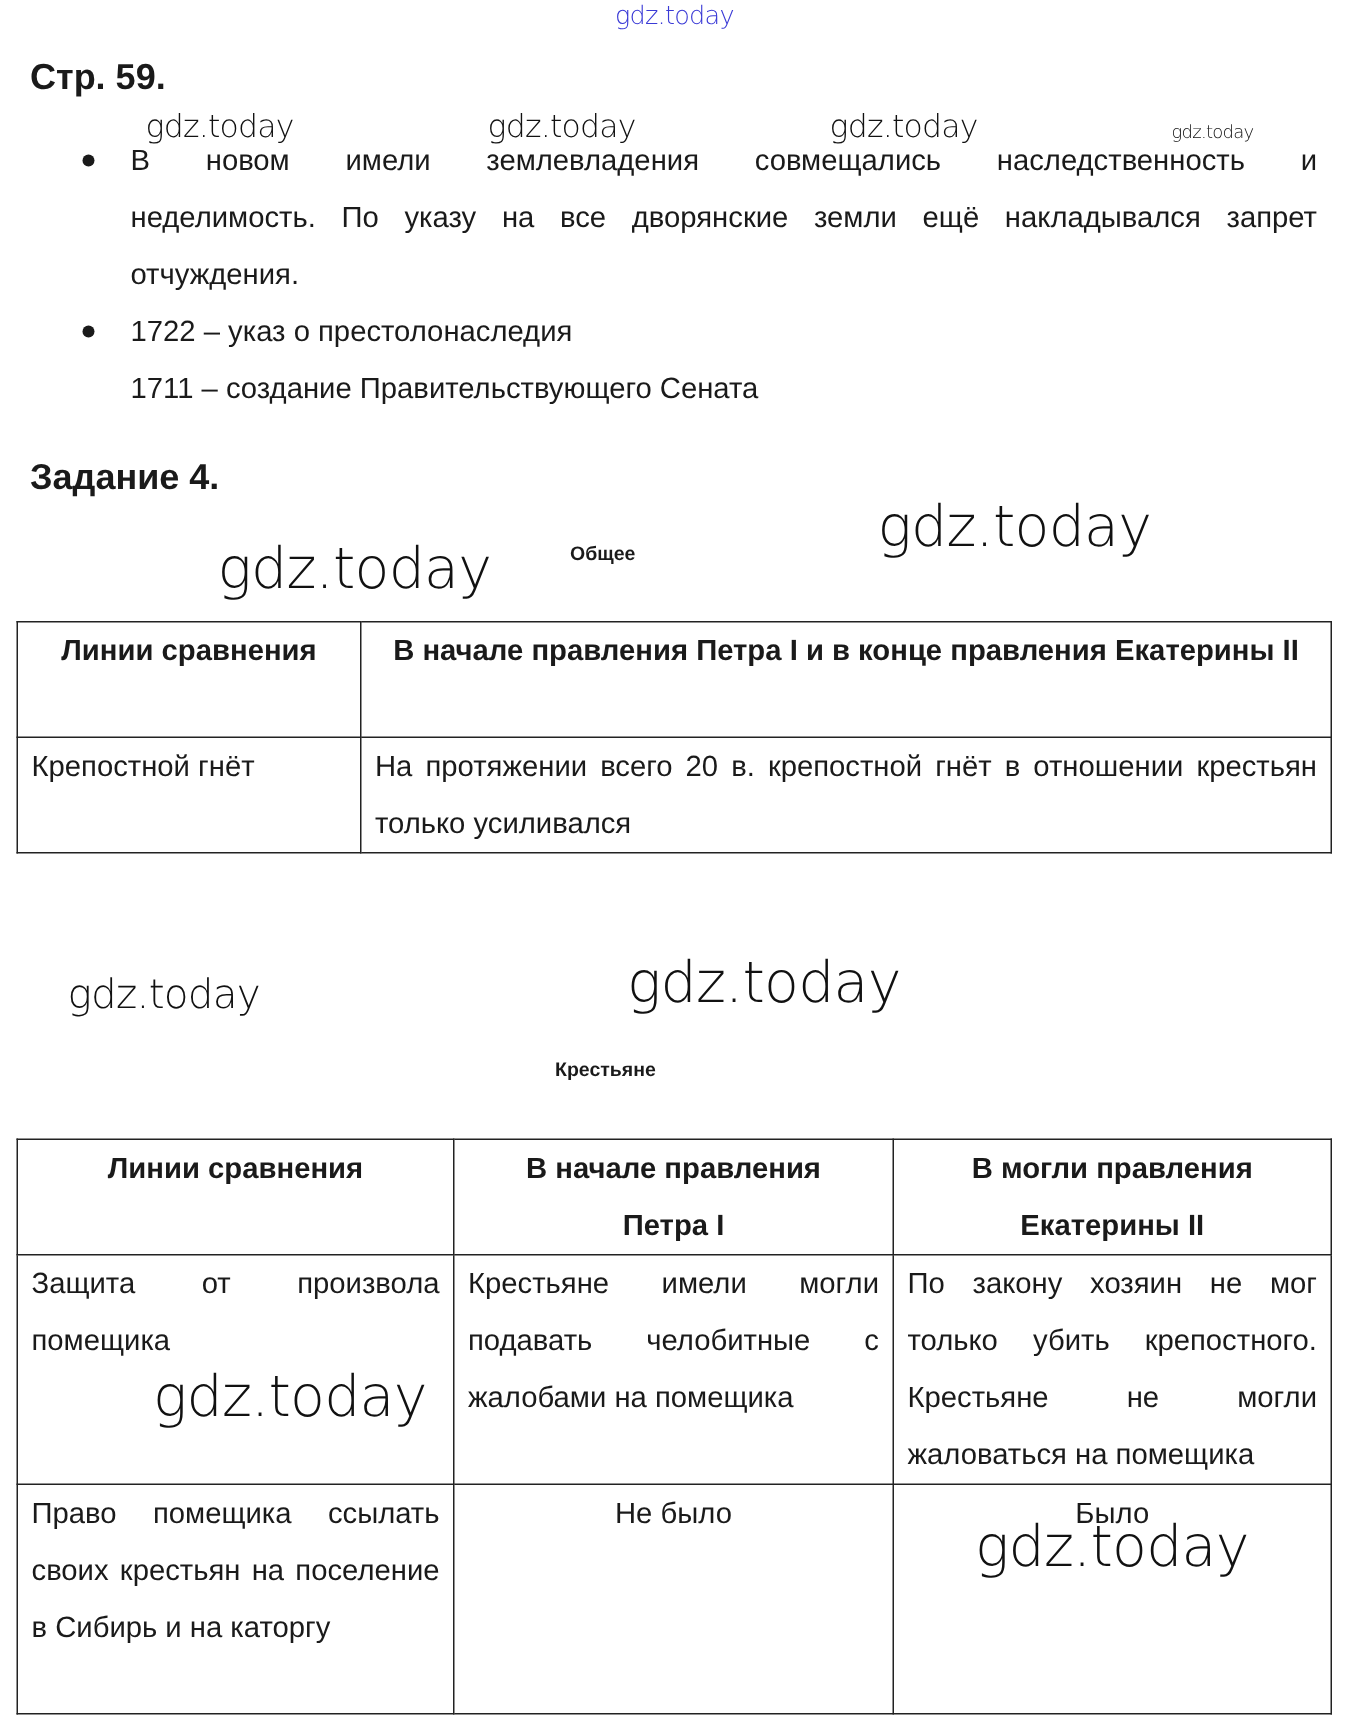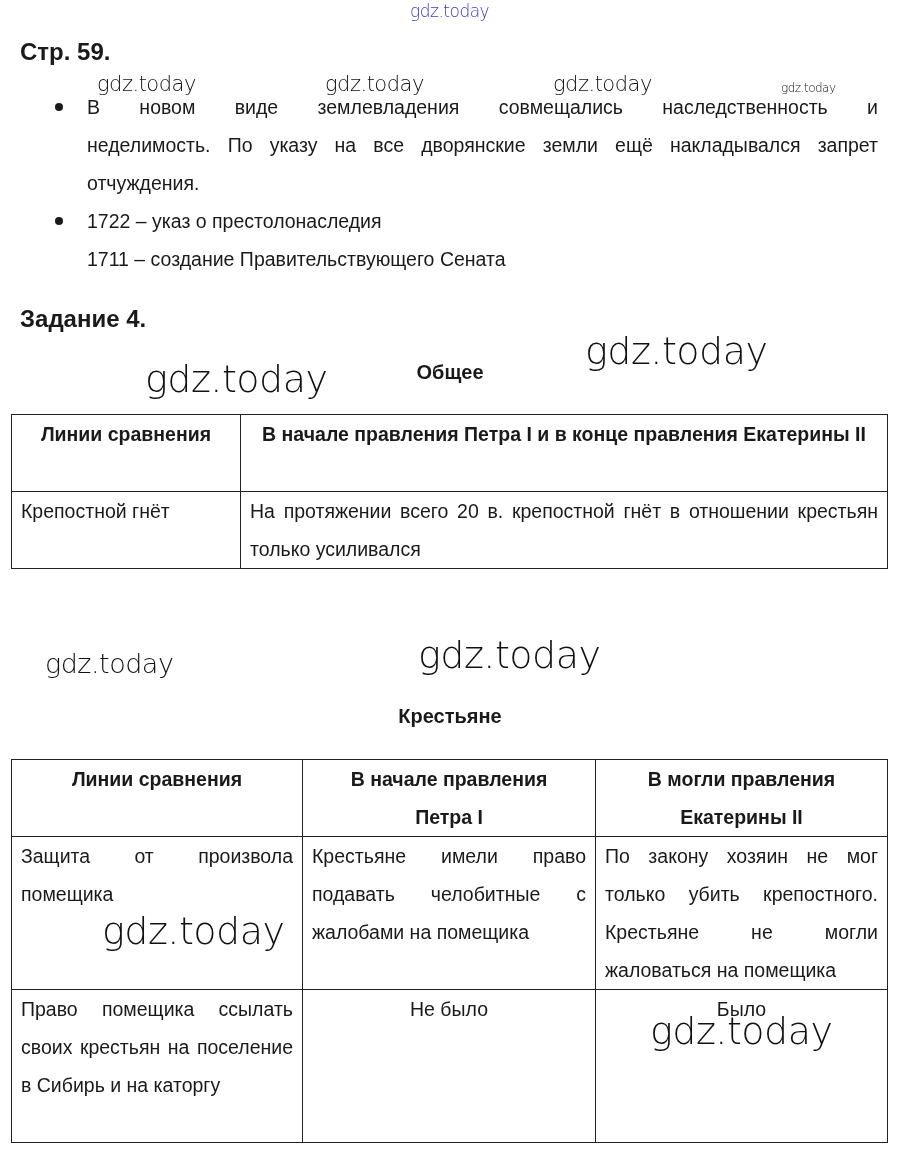--- a/index.html
+++ b/index.html
@@ -23,38 +23,38 @@
     .bullet .dot {
       position: absolute; left: 5px; top: 15px; width: 8px; height: 8px;
       border-radius: 50%; background: #1a1a1a;
     }
     .justify { text-align: justify; text-align-last: left; }
     .justify-first { text-align: justify; }
     table { border-collapse: collapse; position: absolute; font-size: 19.5px; }
     td, th { border: 1.5px solid #222; vertical-align: top; padding: 0 9px; line-height: 38px; }
     th { font-weight: bold; }
     td { text-align: center; }
-    .caption { position: absolute; font-weight: bold; font-size: 20px; text-align: center; }
+    .caption { position: absolute; font-weight: bold; font-size: 13px; text-align: left; }
   </style>
 </head>
 <body>
 
 <div class="wm wm-top">gdz.today</div>
 
 <div class="abs heading" style="left:20px; top:38px;">Стр. 59.</div>
 
 <div class="wm wm-s" style="left:97px; top:74px;">gdz.today</div>
 <div class="wm wm-s" style="left:325px; top:74px;">gdz.today</div>
 <div class="wm wm-s" style="left:553px; top:74px;">gdz.today</div>
 <div class="wm wm-xs" style="left:781px; top:82px;">gdz.today</div>
 
 <div class="bullet-list">
   <div class="bullet">
     <span class="dot"></span>
-    <div class="justify-first" style="text-align-last: justify;">В новом виде землевладения совмещались наследственность и</div>
+    <div class="justify-first" style="text-align-last: justify;">В новом имели землевладения совмещались наследственность и</div>
     <div class="justify">неделимость. По указу на все дворянские земли ещё накладывался запрет отчуждения.</div>
   </div>
   <div class="bullet">
     <span class="dot"></span>
     <div>1722 – указ о престолонаследия</div>
     <div>1711 – создание Правительствующего Сената</div>
   </div>
 </div>
 
 <div class="abs heading" style="left:20px; top:305px;">Задание 4.</div>
@@ -93,21 +93,21 @@
       <col>
     </colgroup>
   <tbody>
       <tr>
     <th style="padding-bottom:38px;">Линии сравнения</th>
     <th style="padding:0 30px;">В начале правления Петра I</th>
     <th style="padding:0 30px;">В могли правления Екатерины II</th>
   </tr>
   <tr>
     <td class="justify">Защита от произвола помещика</td>
-    <td class="justify">Крестьяне имели право подавать челобитные с жалобами на помещика</td>
+    <td class="justify">Крестьяне имели могли подавать челобитные с жалобами на помещика</td>
     <td class="justify">По закону хозяин не мог только убить крепостного. Крестьяне не могли жаловаться на помещика</td>
   </tr>
   <tr>
     <td class="justify" style="height:152px;">Право помещика ссылать своих крестьян на поселение в Сибирь и на каторгу</td>
     <td>Не было</td>
     <td>Было</td>
   </tr>
 </tbody>
   </table>
 

